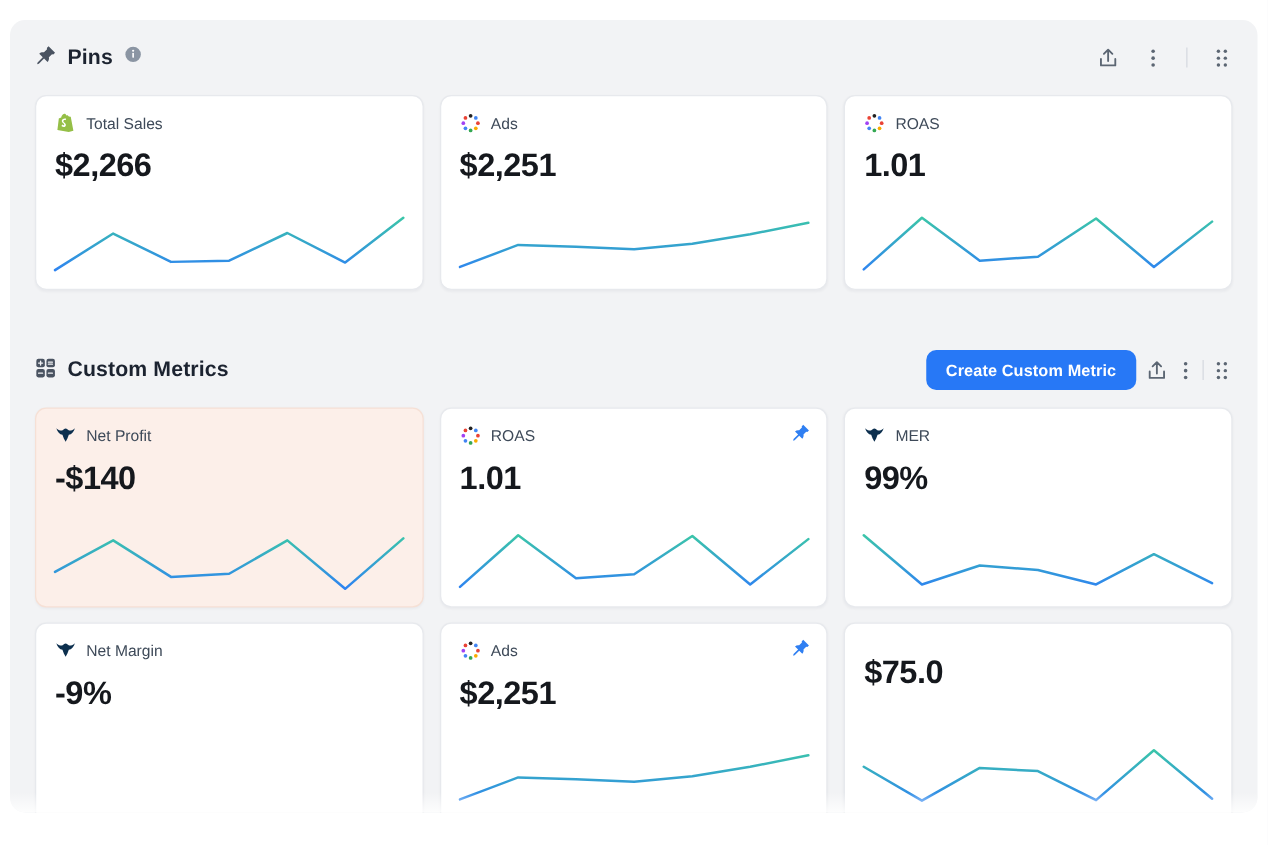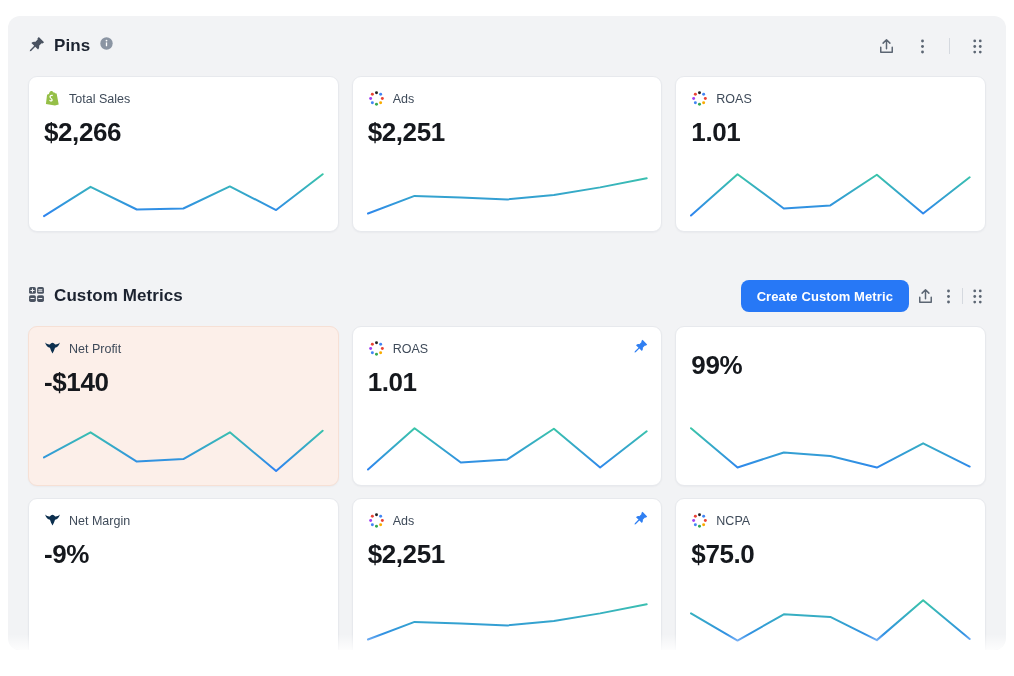--- a/index.html
+++ b/index.html
@@ -283,20 +283,28 @@
             <linearGradient id="sparkgrad-4" gradientUnits="userSpaceOnUse" x1="0" y1="0" x2="0" y2="40">
               <stop offset="0" stop-color="#3ed598"></stop>
               <stop offset="1" stop-color="#2d7ef7"></stop>
             </linearGradient>
           </defs>
           <polyline points="0.0,36.8 16.7,7.3 33.3,31.8 50.0,29.6 66.7,7.7 83.3,35.4 100.0,9.5" fill="none" stroke="url(#sparkgrad-4)" stroke-width="2" stroke-linejoin="round" stroke-linecap="round" vector-effect="non-scaling-stroke"></polyline>
         </svg>
     </div>
 
     <div class="card">
+      <div class="card-head">
+        <span class="cicon">
+            <svg viewBox="0 0 16 16">
+              <use href="#ic-whale"></use>
+            </svg>
+          </span>
+        <span class="clabel">MER</span>
+      </div>
       <div class="cvalue">99%</div>
       <svg class="spark" viewBox="0 0 100 40" preserveAspectRatio="none">
           <defs>
             <linearGradient id="sparkgrad-5" gradientUnits="userSpaceOnUse" x1="0" y1="0" x2="0" y2="40">
               <stop offset="0" stop-color="#3ed598"></stop>
               <stop offset="1" stop-color="#2d7ef7"></stop>
             </linearGradient>
           </defs>
           <polyline points="0.0,7.3 16.7,35.4 33.3,24.6 50.0,27.1 66.7,35.4 83.3,18.1 100.0,34.7" fill="none" stroke="url(#sparkgrad-5)" stroke-width="2" stroke-linejoin="round" stroke-linecap="round" vector-effect="non-scaling-stroke"></polyline>
         </svg>
@@ -335,28 +343,20 @@
             <linearGradient id="sparkgrad-6" gradientUnits="userSpaceOnUse" x1="0" y1="0" x2="0" y2="40">
               <stop offset="0" stop-color="#3ed598"></stop>
               <stop offset="1" stop-color="#2d7ef7"></stop>
             </linearGradient>
           </defs>
           <polyline points="0.0,35.4 16.7,22.8 33.3,23.9 50.0,25.3 66.7,22.1 83.3,16.7 100.0,10.2" fill="none" stroke="url(#sparkgrad-6)" stroke-width="2" stroke-linejoin="round" stroke-linecap="round" vector-effect="non-scaling-stroke"></polyline>
         </svg>
     </div>
 
     <div class="card">
-      <div class="card-head">
-        <span class="cicon">
-            <svg viewBox="0 0 16 16">
-              <use href="#ic-channels"></use>
-            </svg>
-          </span>
-        <span class="clabel">NCPA</span>
-      </div>
       <div class="cvalue">$75.0</div>
       <svg class="spark" viewBox="0 0 100 40" preserveAspectRatio="none">
           <defs>
             <linearGradient id="sparkgrad-7" gradientUnits="userSpaceOnUse" x1="0" y1="0" x2="0" y2="40">
               <stop offset="0" stop-color="#3ed598"></stop>
               <stop offset="1" stop-color="#2d7ef7"></stop>
             </linearGradient>
           </defs>
           <polyline points="0.0,16.7 16.7,36.1 33.3,17.4 50.0,19.2 66.7,35.8 83.3,7.3 100.0,35.0" fill="none" stroke="url(#sparkgrad-7)" stroke-width="2" stroke-linejoin="round" stroke-linecap="round" vector-effect="non-scaling-stroke"></polyline>
         </svg>

